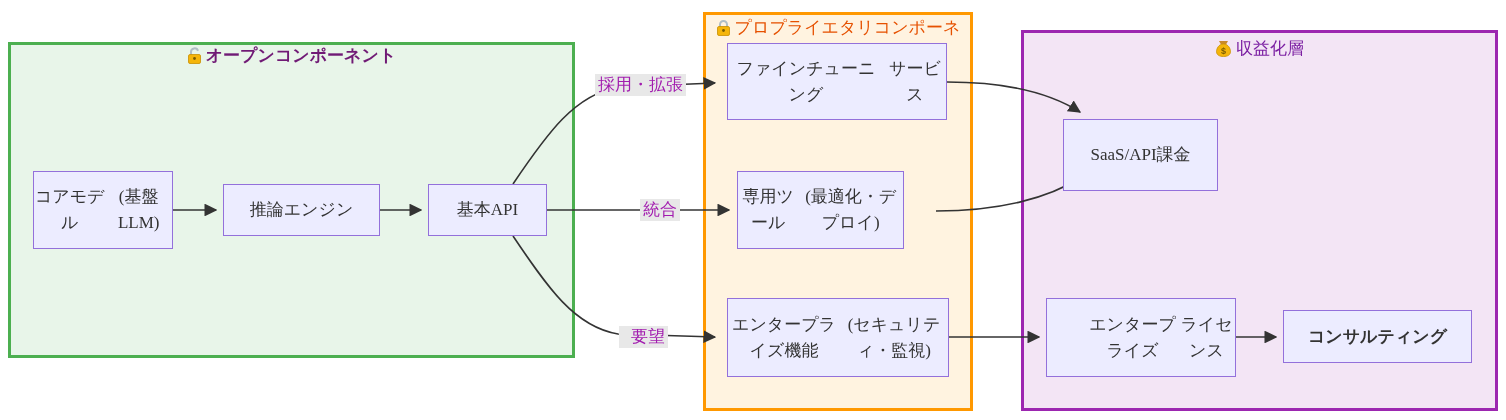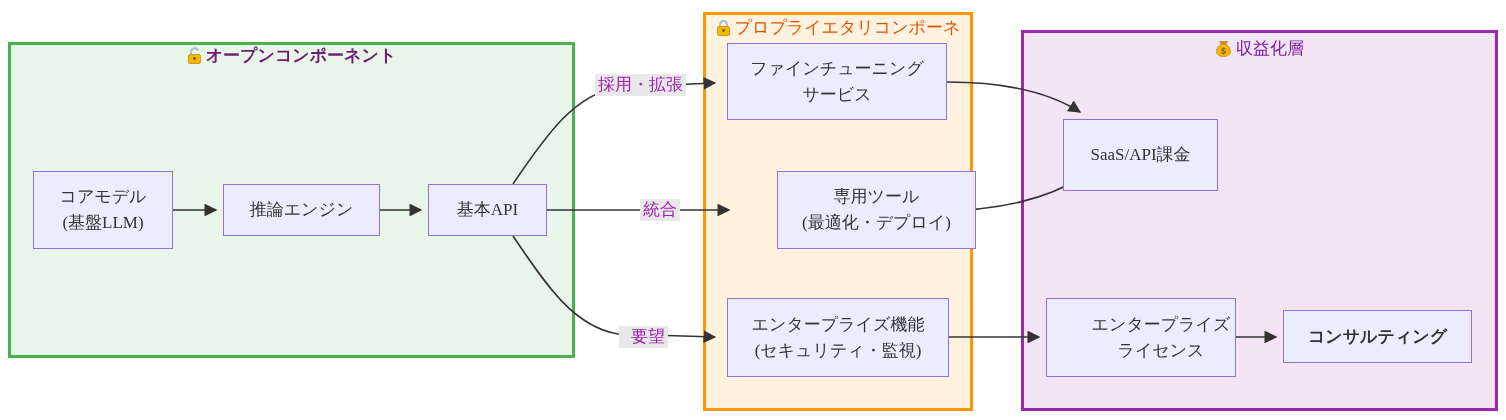--- a/index.html
+++ b/index.html
@@ -21,28 +21,28 @@
   .title-orange .title-text{display:inline;}
   .title-purple{left:1021px;top:38px;width:477px;color:#7B1FA2;}
   .icon{display:inline-block;vertical-align:-3px;margin-right:4px;}
   
   .edge-layer{position:absolute;left:0;top:0;z-index:2;pointer-events:none;}
   .edge{stroke:#333333;stroke-width:1.6;fill:none;}
   
   .node{
     position:absolute;z-index:3;box-sizing:border-box;
     background:#ECECFF;border:1px solid #9370DB;
-    display:flex;flex-direction:column;align-items:center;justify-content:center;
+    display:flex;align-items:center;justify-content:center;
     font-size:17px;line-height:26px;text-align:center;color:#333333;
   }
   .n1{left:33px;top:171px;width:140px;height:78px;}
   .n2{left:223px;top:184px;width:157px;height:52px;}
   .n3{left:428px;top:184px;width:119px;height:52px;}
   .n4{left:727px;top:43px;width:220px;height:77px;}
-  .n5{left:737px;top:171px;width:199px;height:78px;margin-left:40px;}
+  .n5{left:737px;top:171px;width:167px;height:78px;}
   .n6{left:727px;top:298px;width:222px;height:79px;}
   .n7{left:1063px;top:119px;width:155px;height:72px;}
   .n8{left:1046px;top:298px;width:190px;height:79px;padding-left:40px;}
   .n9{left:1283px;top:310px;width:189px;height:53px;font-weight:bold;}
   
   .edge-label{
     position:absolute;z-index:4;background:#E8E8E8;color:#a21caf;
     font-size:17px;line-height:22px;padding:0 3px;white-space:nowrap;
   }
   .el1{left:595px;top:74px;}

